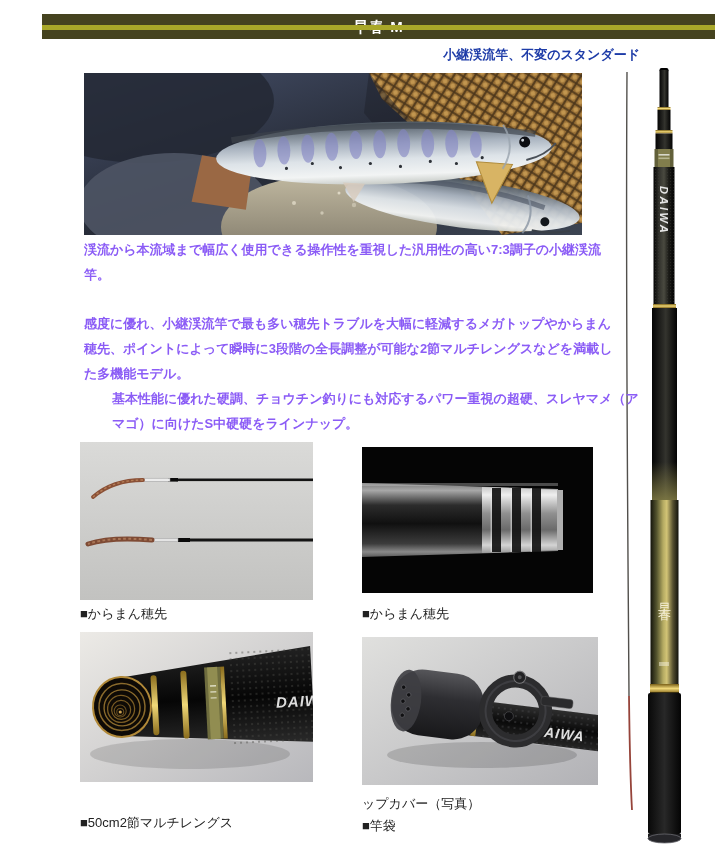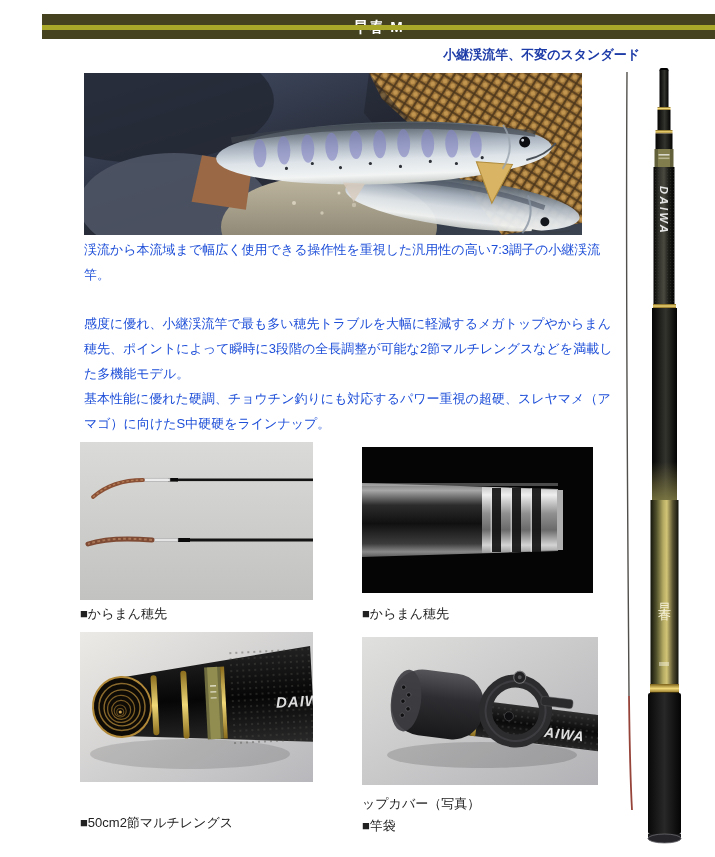--- a/index.html
+++ b/index.html
@@ -13,23 +13,23 @@
 
   .tagline{position:absolute;left:40px;top:46px;width:600px;text-align:right;
     color:#1e3ca8;font-size:13px;font-weight:bold;}
 
   .hero{position:absolute;left:84px;top:73px;width:498px;height:162px;}
   .rod{position:absolute;left:612px;top:66px;width:100px;height:780px;}
   .rod-model{position:absolute;left:657px;top:592px;width:16px;height:70px;
     writing-mode:vertical-rl;text-orientation:upright;letter-spacing:6px;
     color:#f2ecd2;font-size:13px;font-family:"DejaVu Serif","Liberation Serif",serif;}
 
-  .para{position:absolute;left:84px;width:510px;color:#1d4ed8;font-size:13px;}
+  .para{position:absolute;left:84px;width:510px;color:#8b5cf6;font-size:13px;font-weight:bold;}
   .para .ln{height:25px;line-height:25px;white-space:nowrap;}
-  .p1{top:237px;} .p2{top:311px;} .p3{top:386px;}
+  .p1{top:237px;} .p2{top:311px;} .p3{top:386px;margin-left:28px;}
 
   .fimg{position:absolute;display:block;}
   .fcap{position:absolute;color:#222;font-size:13px;line-height:16px;}
   .cap-center{text-align:left;}
   .cap-lines div{height:22px;line-height:22px;}
   svg{display:block;}
 </style>
 </head>
 <body>
 

